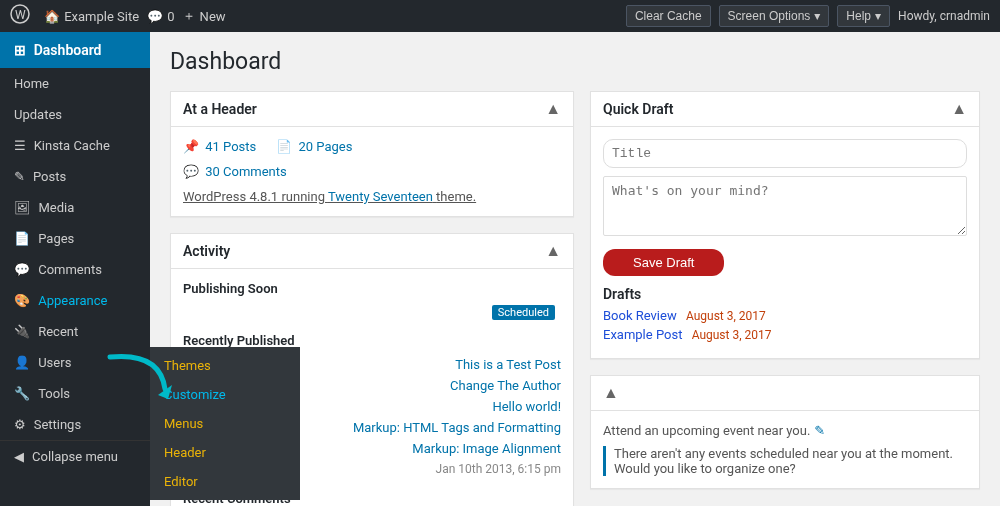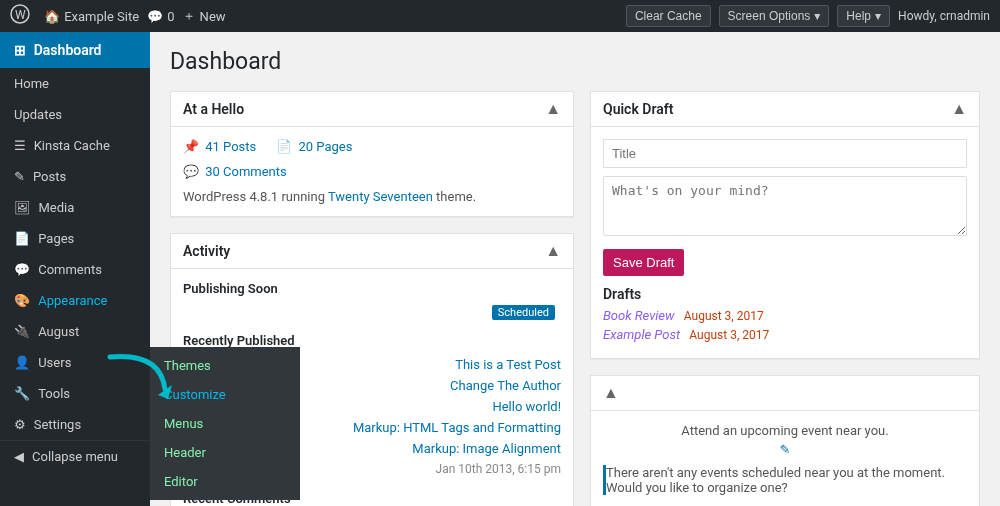--- a/index.html
+++ b/index.html
@@ -88,21 +88,21 @@
     .submenu {
       position: absolute;
       left: 150px;
       top: 315px;
       background: #32373c;
       width: 150px;
       z-index: 300;
       padding: 4px 0;
     }
     .submenu-item {
-      color: #86efac;
+      color: #eab308;
       padding: 7px 14px;
       cursor: pointer;
       font-size: 13px;
     }
     .submenu-item.active { color: #00b9eb; }
 
     
     .main-content {
       flex: 1;
       padding: 16px 20px;
@@ -151,21 +151,21 @@
     
     .at-glance-items {
       display: flex;
       gap: 20px;
       margin-bottom: 10px;
     }
     .at-glance-item {
       display: flex; align-items: center; gap: 6px; color: #0073aa; cursor: pointer;
     }
     .at-glance-comments { color: #0073aa; cursor: pointer; display: flex; align-items: center; gap: 6px; margin-bottom: 10px; }
-    .at-glance-text { font-size: 13px; color: #555; }
+    .at-glance-text { font-size: 13px; color: #555; text-decoration: underline; }
     .at-glance-text a { color: #0073aa; text-decoration: none; }
 
     
     .activity-section-label {
       font-size: 13px;
       font-weight: 600;
       color: #23282d;
       margin-bottom: 6px;
     }
     .activity-item {
@@ -190,55 +190,56 @@
       font-size: 13px; font-weight: 600; color: #23282d; margin-top: 12px; margin-bottom: 4px;
     }
 
     
     .quick-draft-input {
       width: 100%;
       border: 1px solid #ddd;
       padding: 6px 8px;
       font-size: 13px;
       margin-bottom: 8px;
-      border-radius: 0;
+      border-radius: 10px;
       color: #888;
+      font-family: Liberation Mono, monospace;
     }
     .quick-draft-textarea {
       width: 100%;
       border: 1px solid #ddd;
       padding: 6px 8px;
       font-size: 13px;
       height: 60px;
       resize: vertical;
       margin-bottom: 10px;
       color: #ec4899;
       border-radius: 2px;
     }
     .save-draft-btn {
-      background: #be185d;
+      background: #b91c1c;
       color: #fff;
       border: none;
-      padding: 6px 10px;
-      border-radius: 2px;
+      padding: 6px 30px;
+      border-radius: 12px;
       cursor: pointer;
       font-size: 13px;
     }
 
     
     .drafts-label {
       font-size: 14px; font-weight: 600; color: #23282d; margin: 10px 0 6px;
     }
     .draft-item { margin-bottom: 4px; }
-    .draft-item a { color: #8b5cf6; text-decoration: none; font-size: 13px; font-style: italic; }
+    .draft-item a { color: #1d4ed8; text-decoration: none; font-size: 13px; }
     .draft-date { color: #c2410c; font-size: 12px; margin-left: 6px; }
 
     
-    .wp-events-text { font-size: 13px; color: #555; margin-bottom: 8px; display: flex; align-items: center; gap: 4px; flex-direction: column; }
-    .wp-events-info { font-size: 13px; color: #555; border-left: 3px solid #0073aa; }
+    .wp-events-text { font-size: 13px; color: #555; margin-bottom: 8px; display: flex; align-items: center; gap: 4px; }
+    .wp-events-info { font-size: 13px; color: #555; border-left: 3px solid #0073aa; padding-left: 8px; }
 
     
     .arrow-container {
       position: absolute;
       left: 100px;
       top: 315px;
       z-index: 400;
       pointer-events: none;
     }
     .teal-arrow {
@@ -322,21 +323,21 @@
       <div class="sidebar-item">
         <span>💬</span>
         <span>Comments</span>
       </div>
       <div class="sidebar-item appearance-active">
         <span>🎨</span>
         <span>Appearance</span>
       </div>
       <div class="sidebar-item">
         <span>🔌</span>
-        <span>August</span>
+        <span>Recent</span>
       </div>
       <div class="sidebar-item">
         <span>👤</span>
         <span>Users</span>
       </div>
       <div class="sidebar-item">
         <span>🔧</span>
         <span>Tools</span>
       </div>
       <div class="sidebar-item">
@@ -377,21 +378,21 @@
 
   <div class="main-content">
     <h1 class="page-title">Dashboard</h1>
 
     <div class="widgets-row">
 
       <div class="widget-col-left">
 
         <div class="widget">
           <div class="widget-header">
-            <span>At a Hello</span>
+            <span>At a Header</span>
             <button class="widget-collapse-btn">▲</button>
           </div>
           <div class="widget-body">
             <div class="at-glance-items">
               <div class="at-glance-item">
                 <span>📌</span>
                 <span>41 Posts</span>
               </div>
               <div class="at-glance-item">
                 <span>📄</span>

